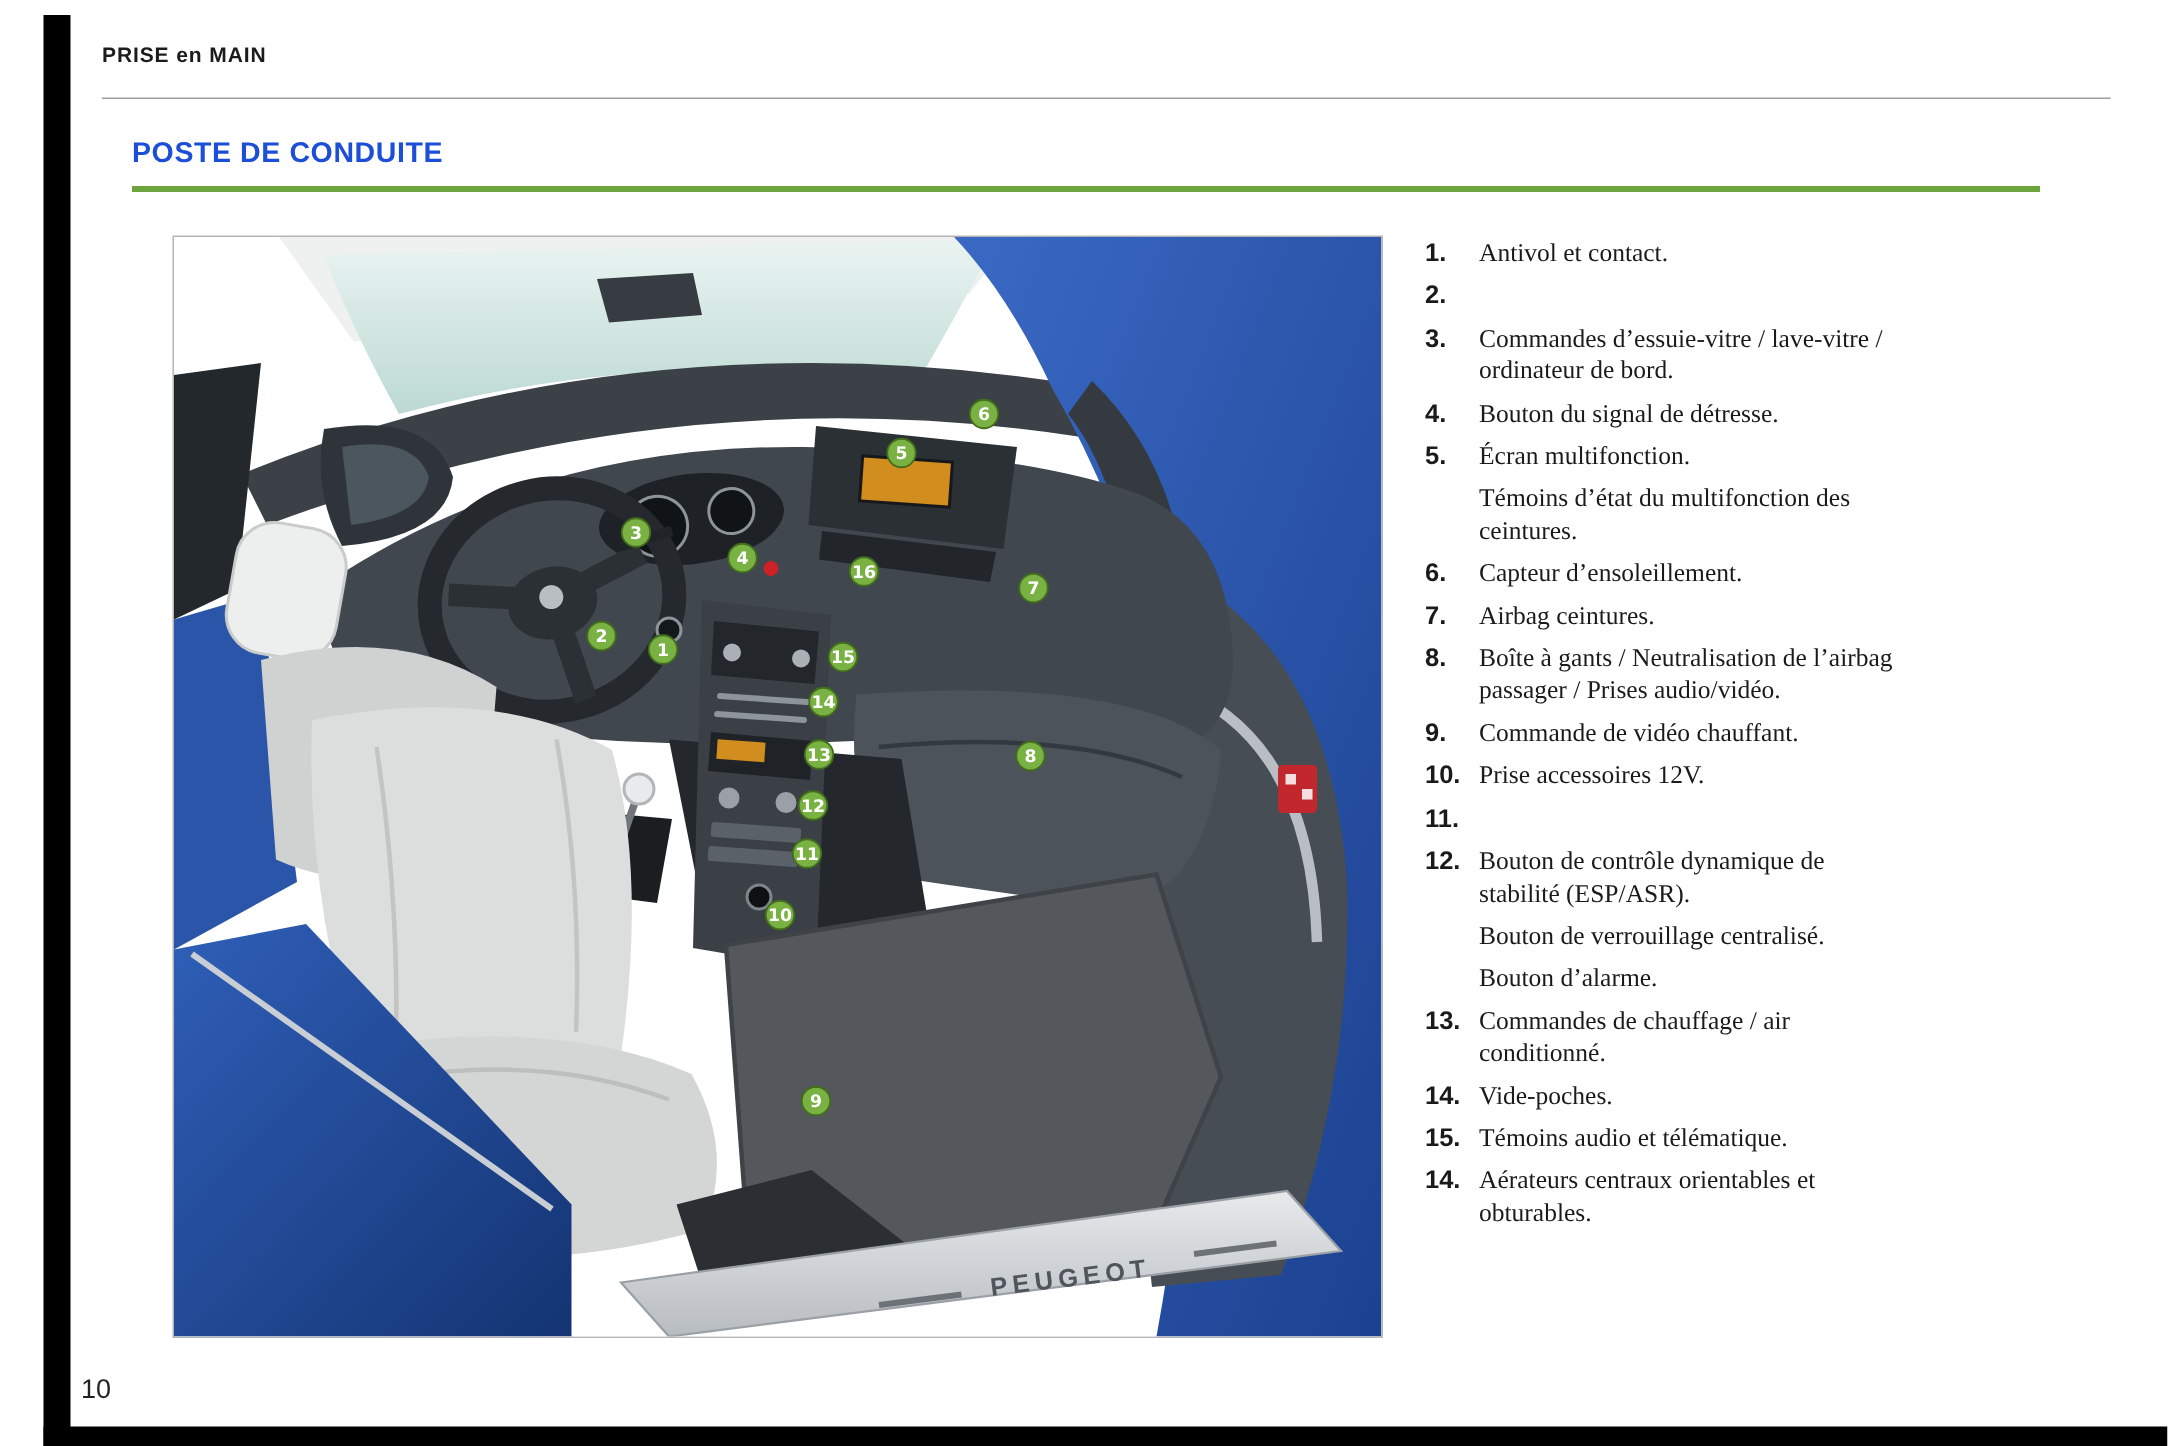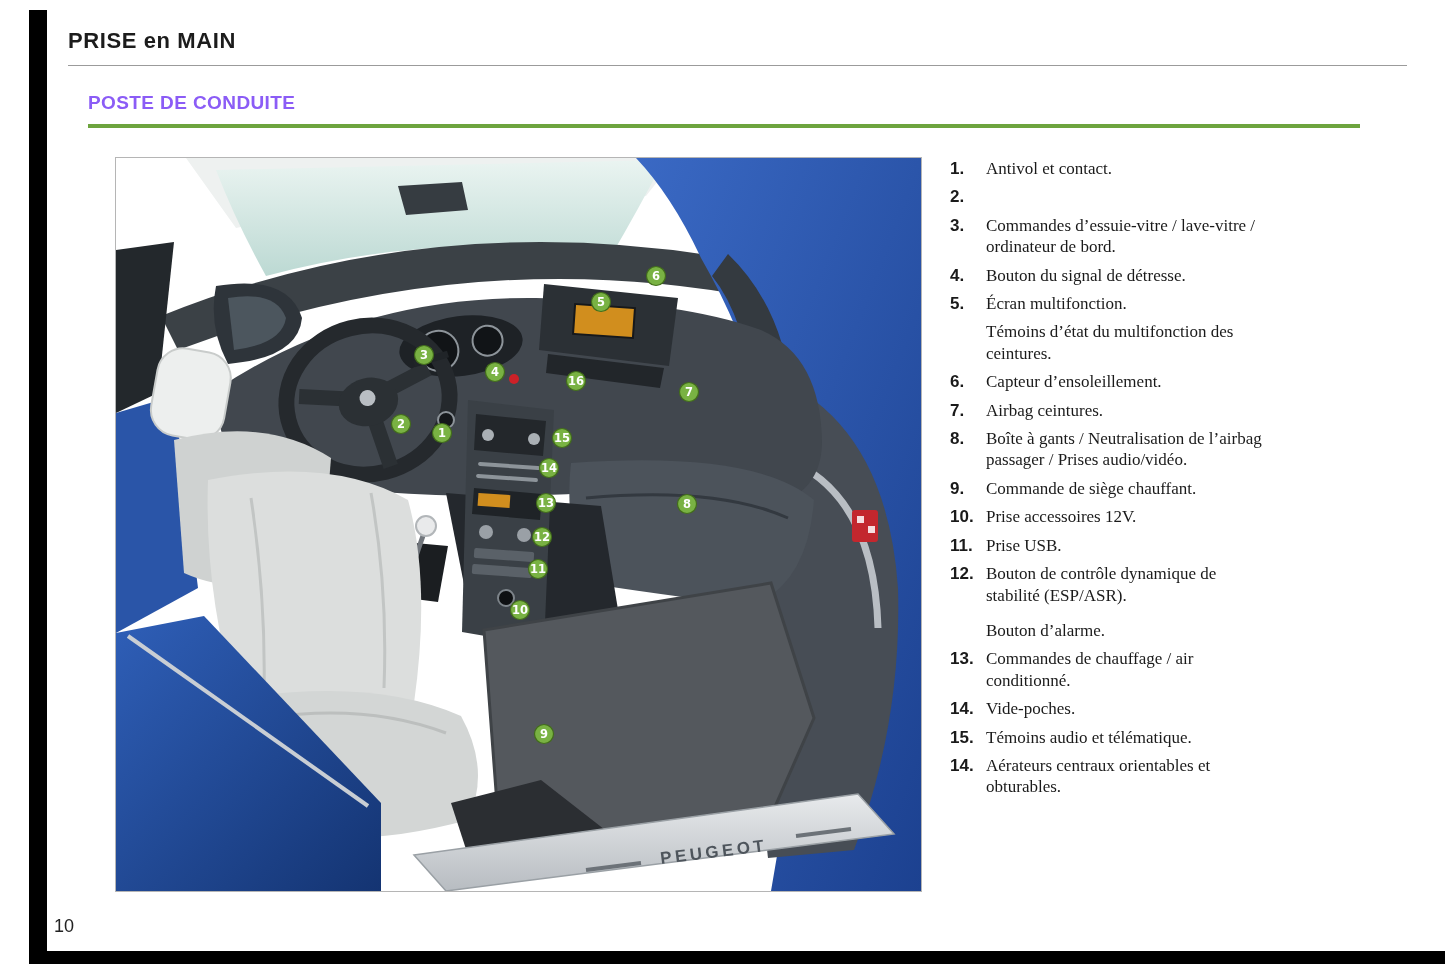--- a/index.html
+++ b/index.html
@@ -8,27 +8,27 @@
     font-family:"Liberation Sans", sans-serif; color:var(--text-color,#1a1a1a);
     position:relative;
   }
   .page { position:absolute; inset:0; }
 
   .edge-left   { position:absolute; left:29px; top:10px; width:18px; height:954px; background:#000; }
   .edge-bottom { position:absolute; left:29px; bottom:0; height:13px; width:1416px; background:#000; }
 
   .page-header {
     position:absolute; left:68px; top:28px;
-    font-size:22px; font-weight:bold; letter-spacing:0.6px; color:#1c1c1c;
+    font-size:14px; font-weight:bold; letter-spacing:0.6px; color:#1c1c1c;
   }
   .header-rule { position:absolute; left:68px; top:65px; width:1339px; height:1px; background:#9b9b9b; }
 
   .section-title {
     position:absolute; left:88px; top:92px;
-    font-size:19px; font-weight:bold; letter-spacing:0.4px; color:#8b5cf6;
+    font-size:19px; font-weight:bold; letter-spacing:0.4px; color:#1d4ed8;
   }
   .green-rule { position:absolute; left:88px; top:124px; width:1272px; height:4px; background:var(--accent-green,#6da43e); }
 
   .illustration {
     position:absolute; left:115px; top:157px; width:805px; height:733px;
     border:1px solid #b5b5b5; background:#fff; box-sizing:content-box;
   }
   .illustration svg { display:block; width:805px; height:733px; }
 
   .marker-dot { fill:var(--marker-green,#79b243); stroke:#426d1b; stroke-width:1.2; }
@@ -265,36 +265,36 @@
     <div class="li">
       <span class="num">7.</span>
       <span class="txt">Airbag ceintures.</span>
     </div>
     <div class="li">
       <span class="num">8.</span>
       <span class="txt">Boîte à gants / Neutralisation de l’airbag passager / Prises audio/vidéo.</span>
     </div>
     <div class="li">
       <span class="num">9.</span>
-      <span class="txt">Commande de siège chauffant.</span>
+      <span class="txt">Commande de vidéo chauffant.</span>
     </div>
     <div class="li">
       <span class="num">10.</span>
       <span class="txt">Prise accessoires 12V.</span>
     </div>
     <div class="li">
       <span class="num">11.</span>
-      <span class="txt">Prise USB.</span>
     </div>
     <div class="li">
       <span class="num">12.</span>
       <span class="txt">Bouton de contrôle dynamique de stabilité (ESP/ASR).</span>
     </div>
     <div class="li">
       <span class="num"></span>
+      <span class="txt">Bouton de verrouillage centralisé.</span>
     </div>
     <div class="li">
       <span class="num"></span>
       <span class="txt">Bouton d’alarme.</span>
     </div>
     <div class="li">
       <span class="num">13.</span>
       <span class="txt">Commandes de chauffage / air conditionné.</span>
     </div>
     <div class="li">

